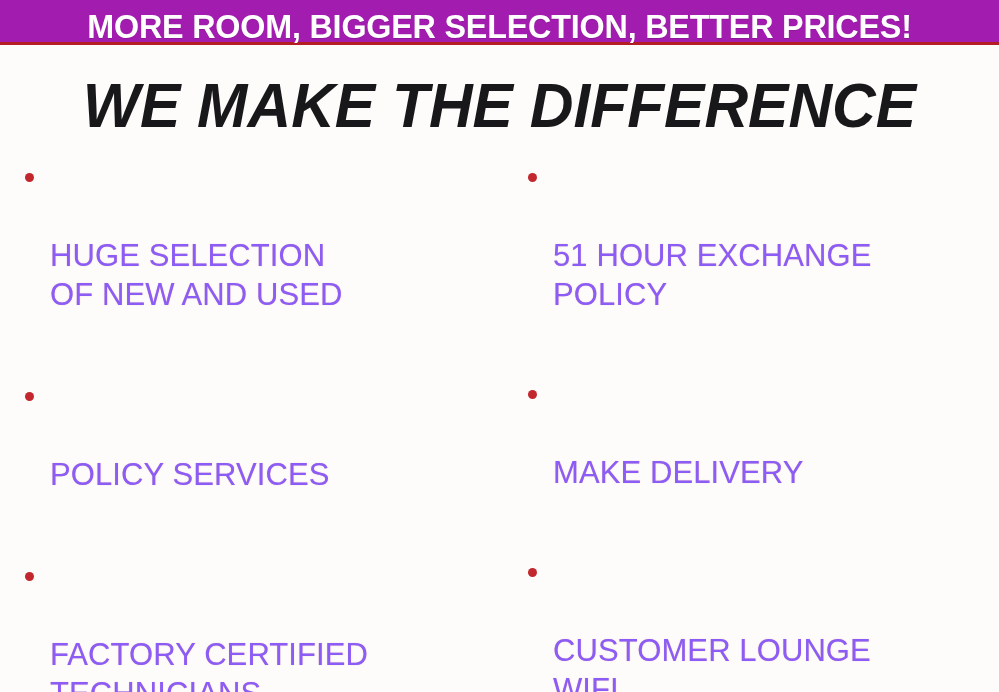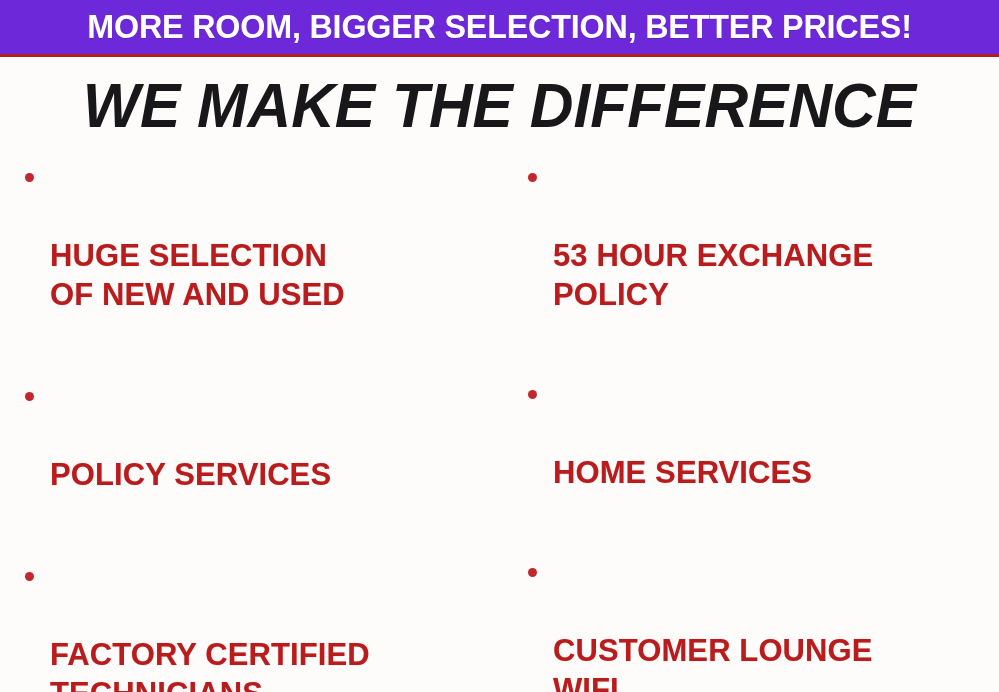--- a/index.html
+++ b/index.html
@@ -16,22 +16,22 @@
     font-family: "Liberation Sans", "DejaVu Sans", sans-serif;
     -webkit-font-smoothing: antialiased;
   }
 
   
   .banner {
     position: absolute;
     left: 0;
     top: 0;
     width: 999px;
-    height: 57px;
-    background: #6d28d9;
+    height: 45px;
+    background: #a21caf;
     border-bottom: 3px solid #b51d24;
     box-sizing: border-box;
   }
   .banner-text {
     position: absolute;
     left: 0;
     top: 6px;
     width: 999px;
     text-align: center;
     color: #ffffff;
@@ -75,23 +75,23 @@
     position: absolute;
     top: 0;
     height: 534px;
   }
   .col-left  { left: 10px;  width: 495px; }
   .col-right { left: 513px; width: 486px; }
 
   .bullet-item {
     position: relative;
     padding-left: 40px;
-    color: #b91c1c;
+    color: #8b5cf6;
     font-size: 31px;
-    font-weight: bold;
+    font-weight: normal;
     line-height: 39px;
     letter-spacing: 0.1px;
     white-space: pre-line;
     text-shadow: 0 0 1px rgba(193,39,45,0.35);
   }
   .col-left .bullet-item  { margin-bottom: 24px; }
   .col-right .bullet-item { margin-bottom: 22px; }
 
   .bullet-item .dot {
     position: absolute;
@@ -137,27 +137,27 @@
         <span class="txt">FACTORY CERTIFIED
 TECHNICIANS</span>
       </div>
 
     </div>
 
     <div class="col col-right">
 
       <div class="bullet-item">
         <span class="dot"></span>
-        <span class="txt">53 HOUR EXCHANGE
+        <span class="txt">51 HOUR EXCHANGE
 POLICY</span>
       </div>
 
       <div class="bullet-item">
         <span class="dot"></span>
-        <span class="txt">HOME SERVICES</span>
+        <span class="txt">MAKE DELIVERY</span>
       </div>
 
       <div class="bullet-item">
         <span class="dot"></span>
         <span class="txt">CUSTOMER LOUNGE
 WIFI</span>
       </div>
 
     </div>
 

